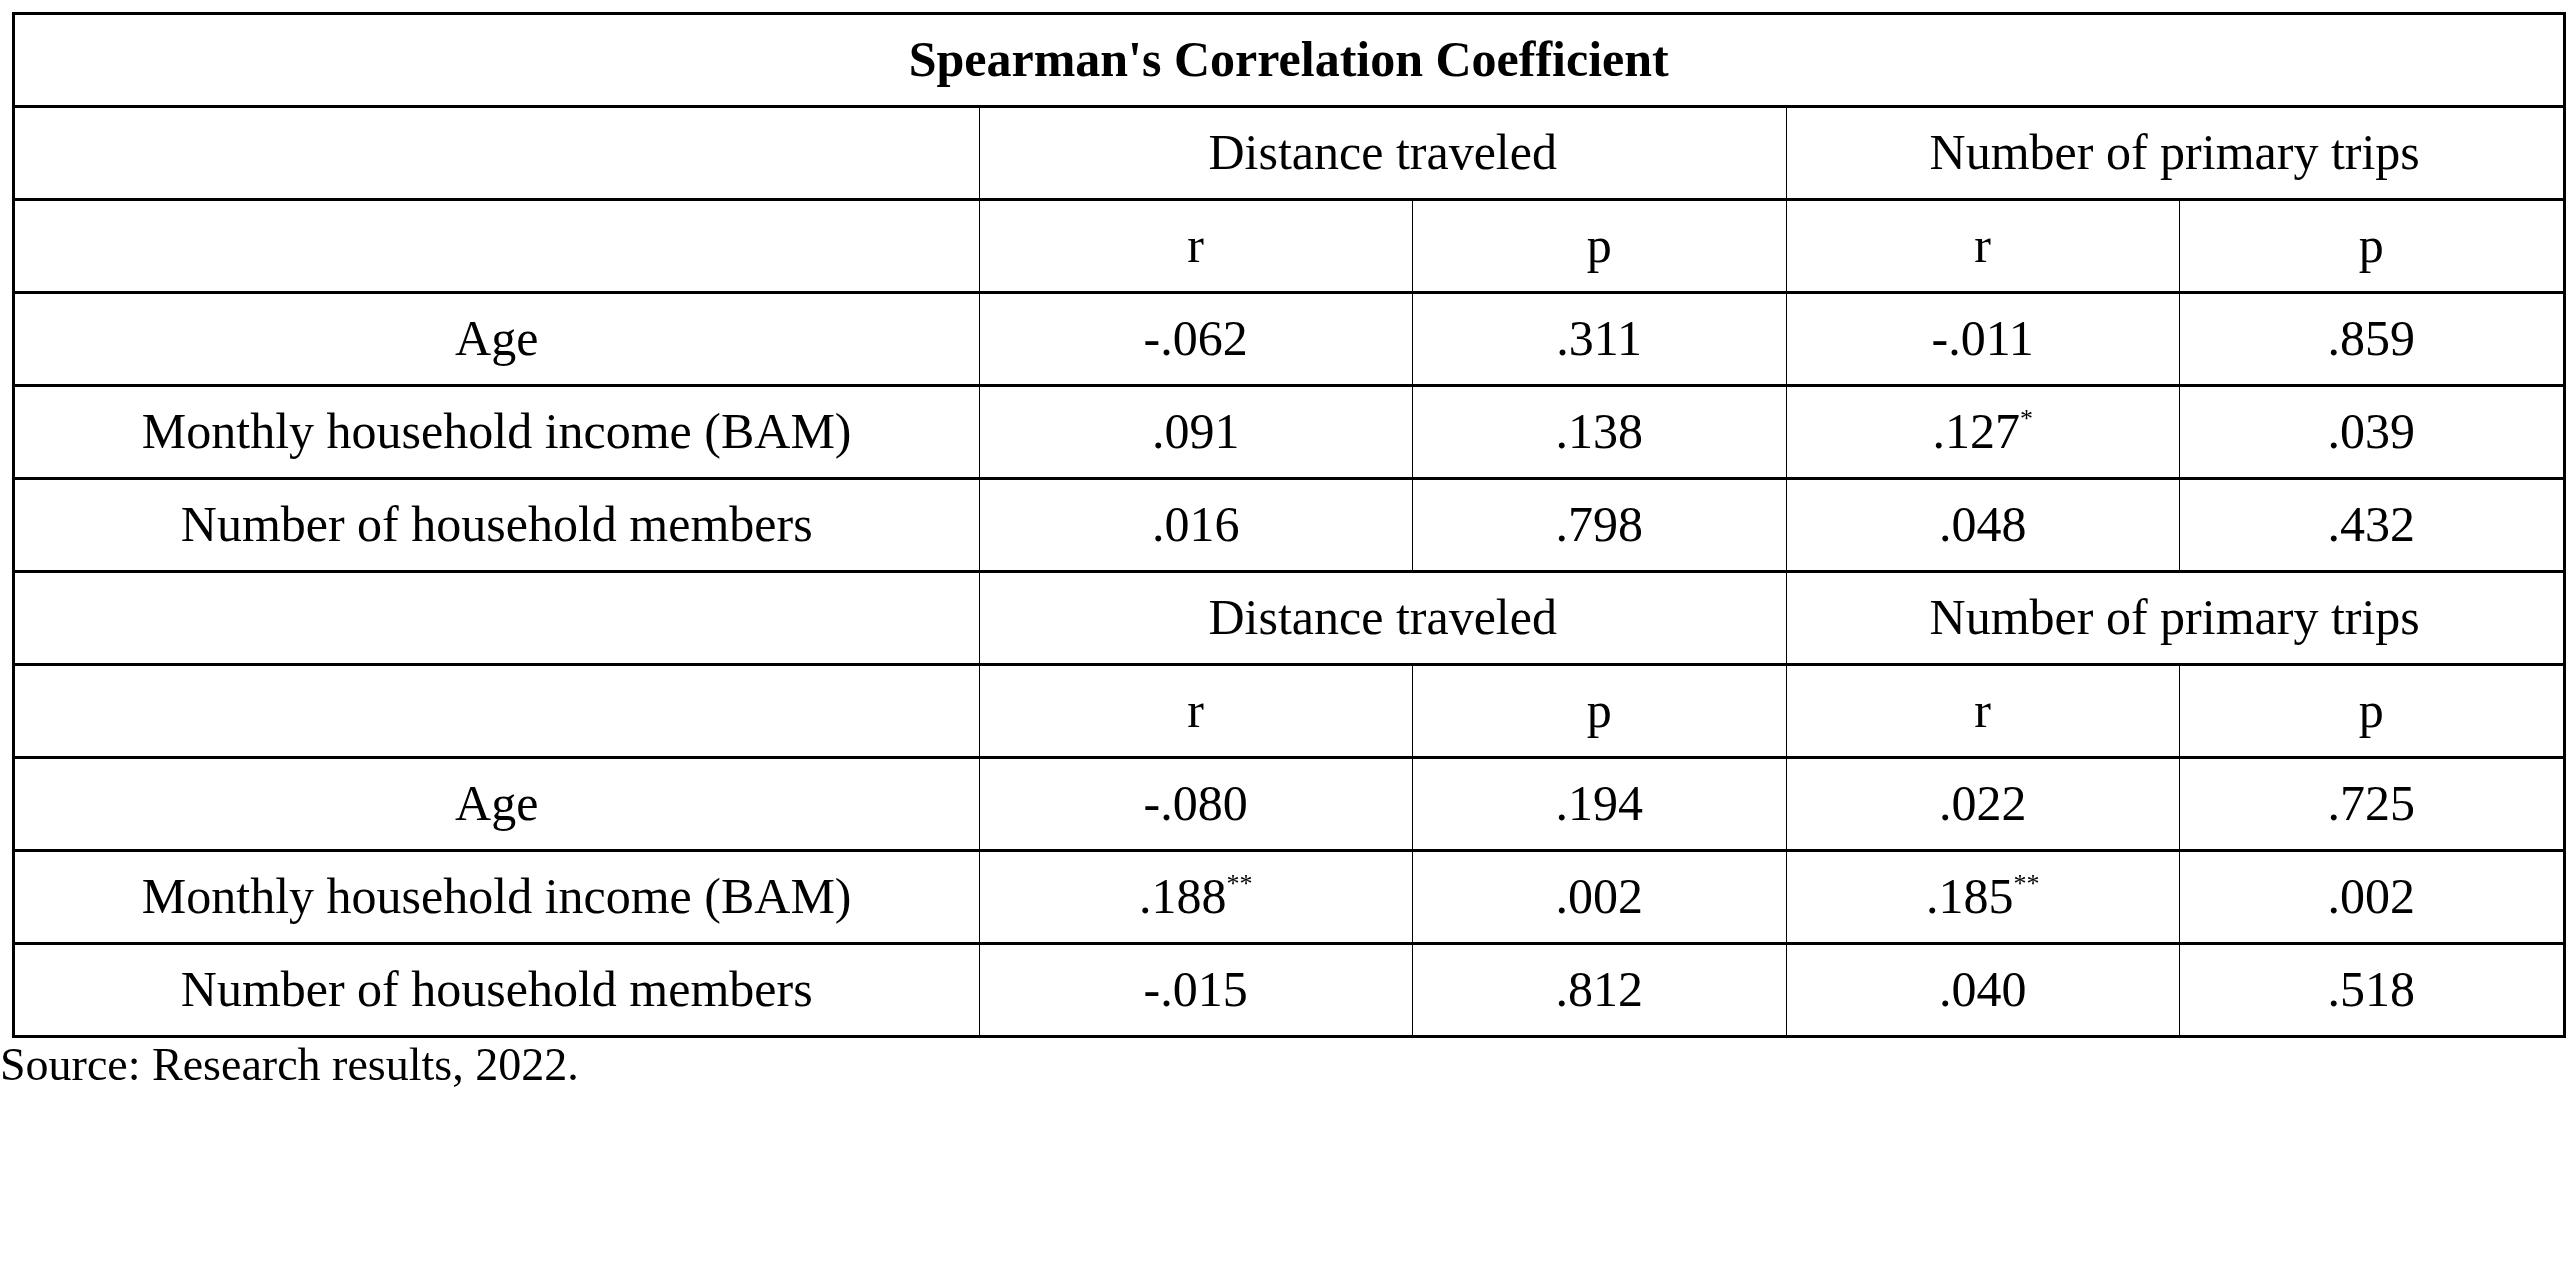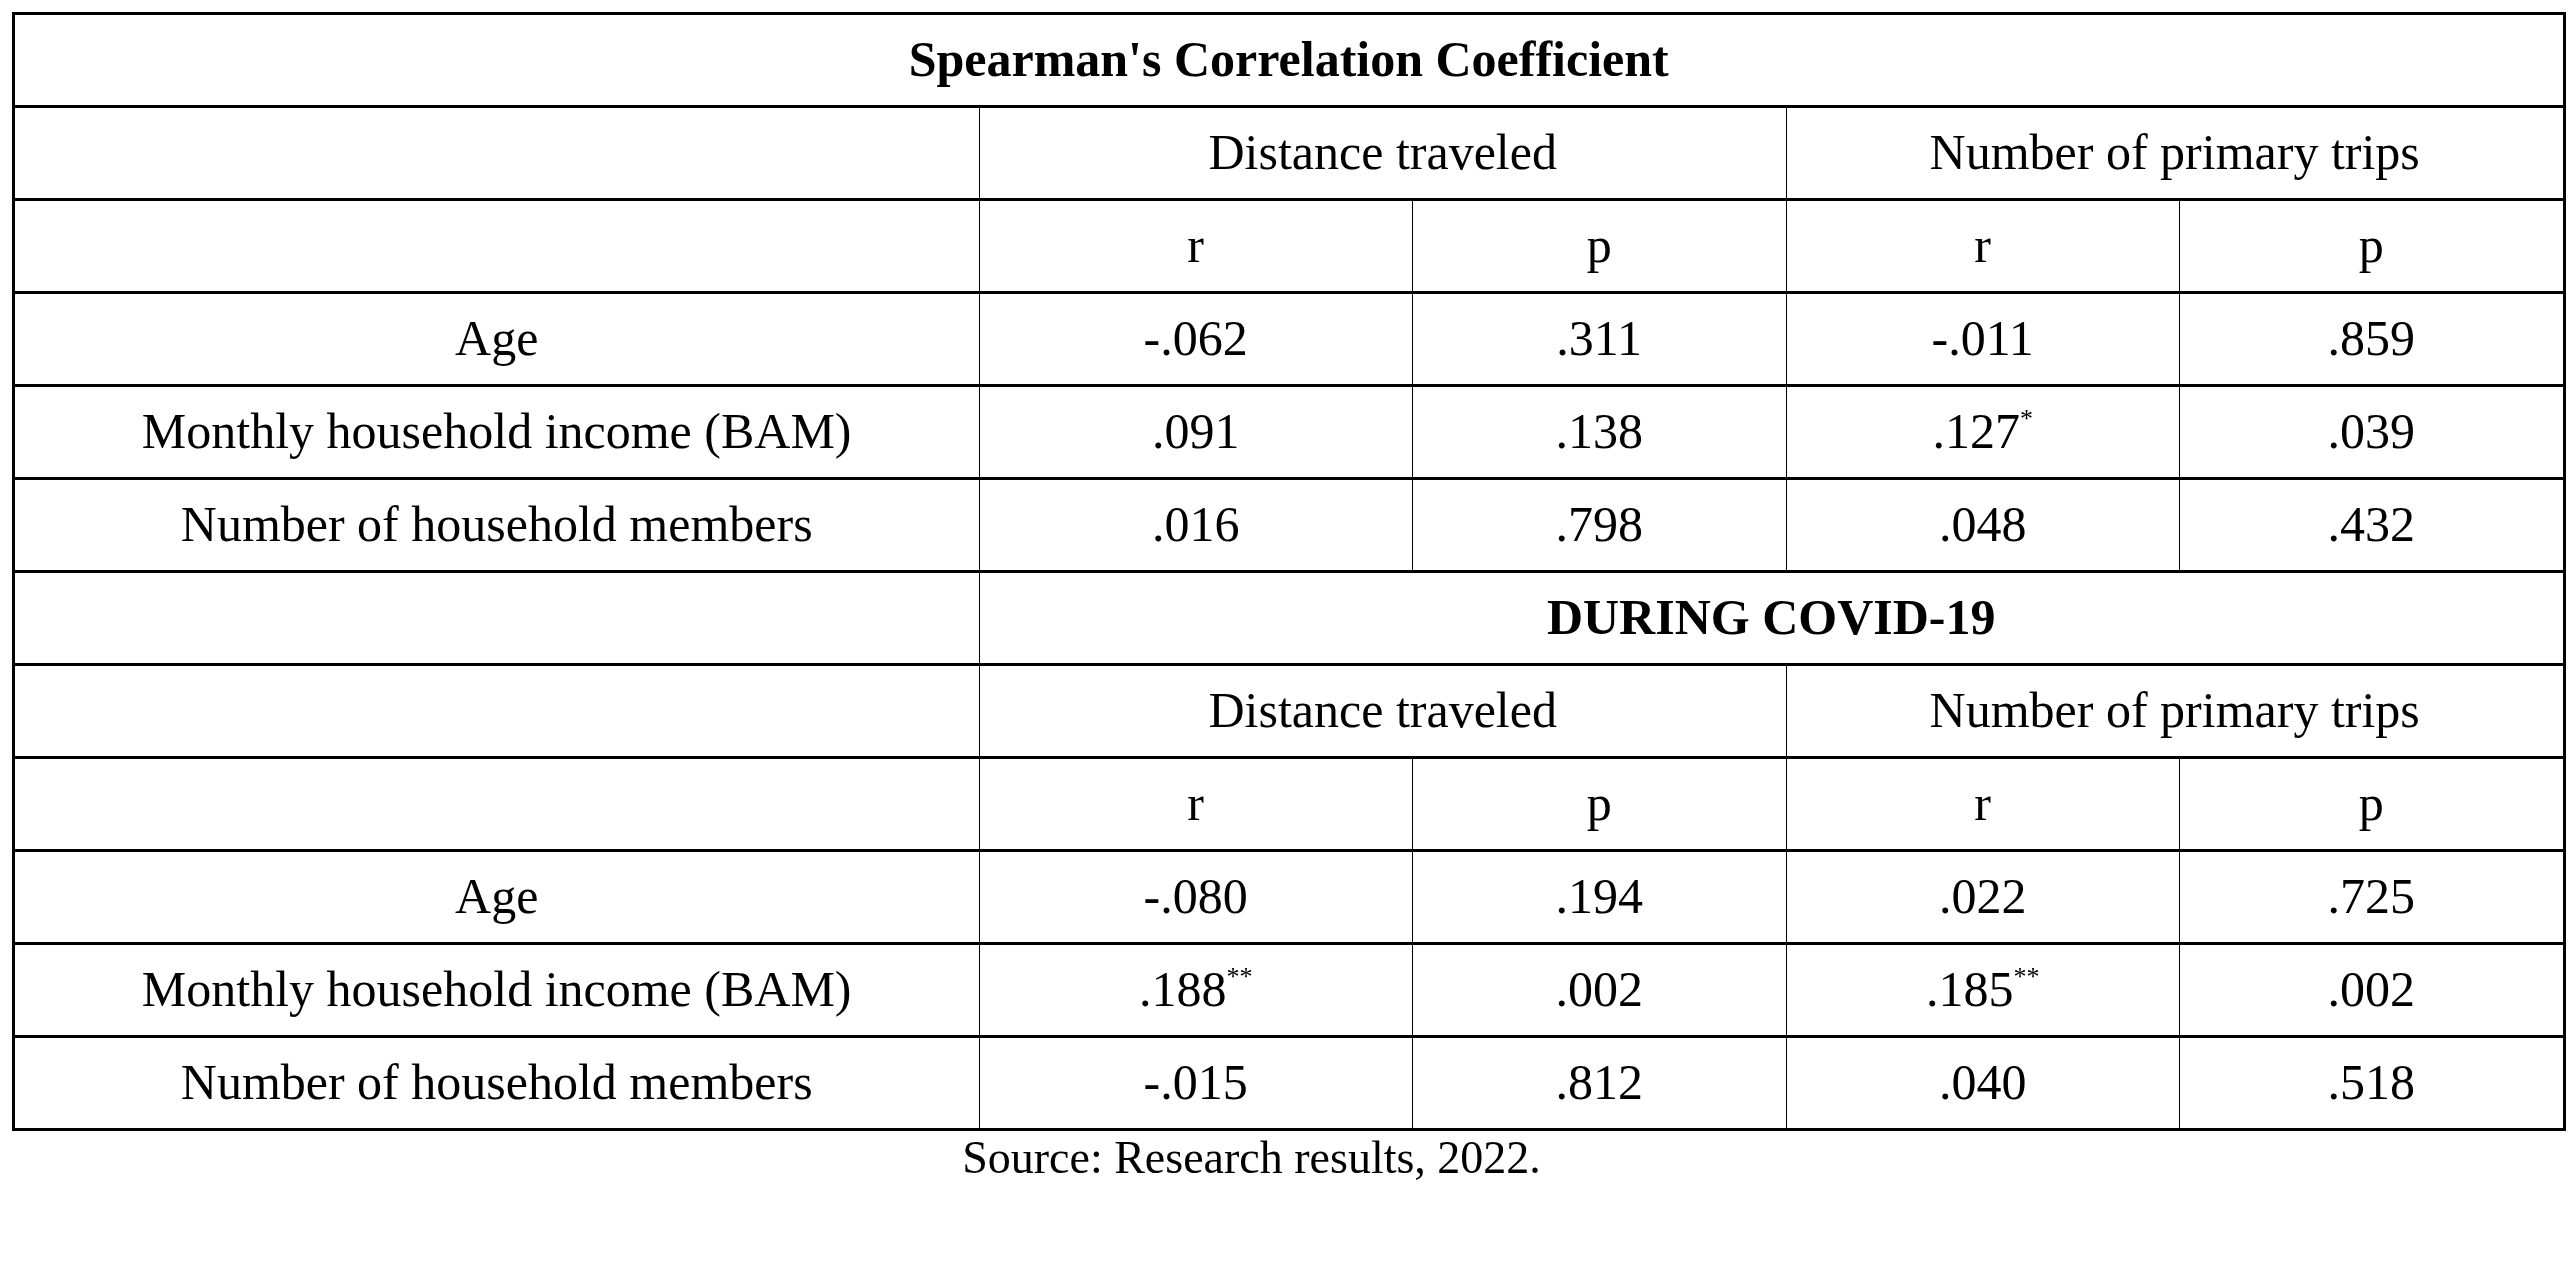--- a/index.html
+++ b/index.html
@@ -51,21 +51,20 @@
   sup.sig {
     font-size: 0.52em;
     line-height: 0;
     position: relative;
     top: -0.12em;
     vertical-align: super;
   }
   .source-note {
     width: 2503px;
     margin-top: 2.6px;
-    text-align: center;
     font-size: 46px;
     line-height: 50px;
   }
 </style>
 </head>
 <body>
 
 <div class="page">
 
   <table class="corr">
@@ -111,24 +110,20 @@
     <tr>
       <td class="label-cell">Number of household members</td>
       <td class="value-cell"><span>.016</span><sup class="sig"></sup></td>
       <td class="value-cell"><span>.798</span><sup class="sig"></sup></td>
       <td class="value-cell"><span>.048</span><sup class="sig"></sup></td>
       <td class="value-cell"><span>.432</span><sup class="sig"></sup></td>
     </tr>
 
     <tr>
       <td class="empty-cell"></td>
-      <td colspan="4" class="period-cell">DURING COVID-19</td>
-    </tr>
-    <tr>
-      <td class="empty-cell"></td>
       <td colspan="2" class="group-cell">Distance traveled</td>
       <td colspan="2" class="group-cell">Number of primary trips</td>
     </tr>
     <tr>
       <td class="empty-cell"></td>
       <td class="stat-cell">r</td>
       <td class="stat-cell">p</td>
       <td class="stat-cell">r</td>
       <td class="stat-cell">p</td>
     </tr>

